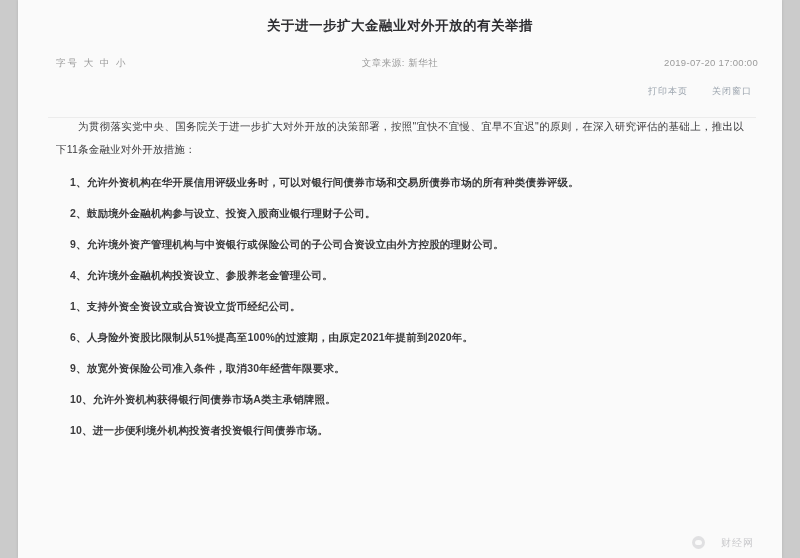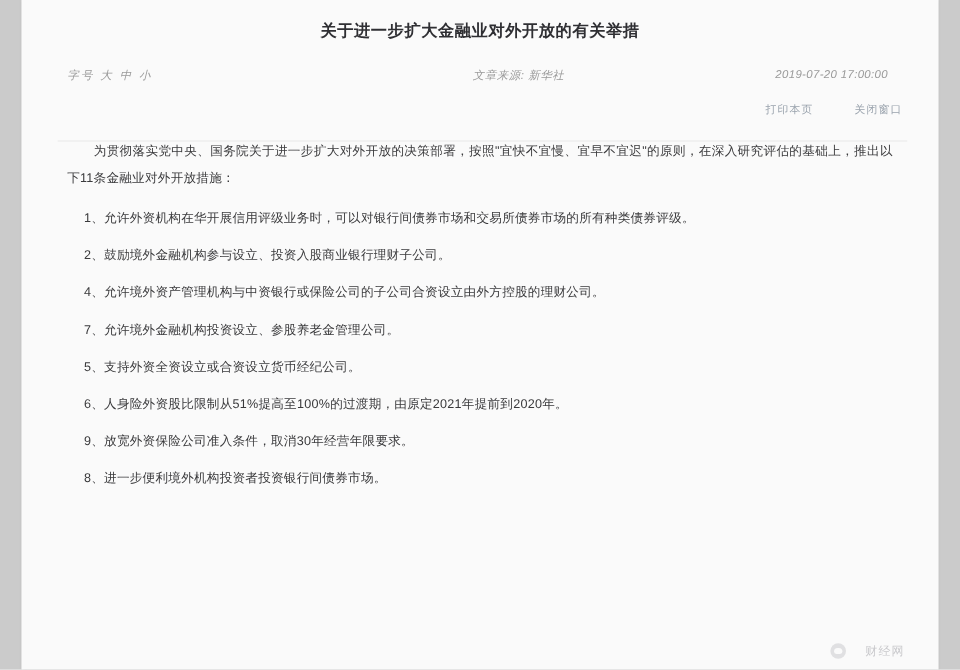--- a/index.html
+++ b/index.html
@@ -39,39 +39,37 @@
     letter-spacing: 0.5px;
     filter: blur(0.35px);
   }
   .meta-row {
     position: relative;
     margin-top: 22px;
     height: 18px;
     color: #9a9a9a;
     font-size: 9.5px;
     filter: blur(0.5px);
-    font-style: italic;
   }
   .meta-left {
     position: absolute;
     left: 38px;
     top: 0;
     letter-spacing: 2px;
   }
   .meta-center {
     position: absolute;
     left: 50%;
     transform: translateX(-50%);
     top: 0;
     letter-spacing: 0.5px;
-    margin-left: 32px;
   }
   .meta-right {
     position: absolute;
-    right: 42px;
+    right: 24px;
     top: 0;
     letter-spacing: 0.3px;
   }
   .meta-divider {
     position: absolute;
     left: 30px;
     right: 26px;
     top: 60px;
     height: 1px;
     background: #ececec;
@@ -82,21 +80,21 @@
     height: 14px;
     filter: blur(0.5px);
   }
   .action-item {
     position: absolute;
     top: 0;
     color: #9aa3ad;
     font-size: 9px;
     letter-spacing: 1px;
   }
-  .action-print { right: 104px; }
+  .action-print { right: 94px; }
   .action-font { right: 30px; }
 
   .body-text {
     margin: 16px 38px 0 38px;
     color: #3a3a3c;
     font-size: 10.5px;
     line-height: 23px;
     filter: blur(0.45px);
   }
   .para-lead {
@@ -110,20 +108,21 @@
     list-style: none;
   }
   .list li {
     margin: 0 0 0 14px;
     padding: 0;
     line-height: 31px;
     letter-spacing: 0.2px;
     white-space: nowrap;
     overflow: hidden;
     text-overflow: clip;
+    font-weight: bold;
   }
   .watermark {
     position: absolute;
     right: 28px;
     bottom: 8px;
     display: flex;
     align-items: flex-start;
     gap: 16px;
     opacity: 0.75;
   }
@@ -180,26 +179,27 @@
     <div class="action-row">
       <span class="action-item action-print">打印本页</span>
       <span class="action-item action-font">关闭窗口</span>
     </div>
 
     <div class="body-text">
       <div class="para-lead"><span class="indent"></span><span>为贯彻落实党中央、国务院关于进一步扩大对外开放的决策部署，按照"宜快不宜慢、宜早不宜迟"的原则，在深入研究评估的基础上，推出以下11条金融业对外开放措施：</span></div>
       <ul class="list">
         <li>1、允许外资机构在华开展信用评级业务时，可以对银行间债券市场和交易所债券市场的所有种类债券评级。</li>
         <li>2、鼓励境外金融机构参与设立、投资入股商业银行理财子公司。</li>
-        <li>4、允许境外资产管理机构与中资银行或保险公司的子公司合资设立由外方控股的理财公司。</li>
-        <li>7、允许境外金融机构投资设立、参股养老金管理公司。</li>
-        <li>5、支持外资全资设立或合资设立货币经纪公司。</li>
+        <li>9、允许境外资产管理机构与中资银行或保险公司的子公司合资设立由外方控股的理财公司。</li>
+        <li>4、允许境外金融机构投资设立、参股养老金管理公司。</li>
+        <li>1、支持外资全资设立或合资设立货币经纪公司。</li>
         <li>6、人身险外资股比限制从51%提高至100%的过渡期，由原定2021年提前到2020年。</li>
         <li>9、放宽外资保险公司准入条件，取消30年经营年限要求。</li>
-        <li>8、进一步便利境外机构投资者投资银行间债券市场。</li>
+        <li>10、允许外资机构获得银行间债券市场A类主承销牌照。</li>
+        <li>10、进一步便利境外机构投资者投资银行间债券市场。</li>
       </ul>
     </div>
 
     <div class="watermark">
       <span class="wm-logo"></span>
       <span class="wm-text">财经网</span>
     </div>
 
   </div>
 </div>

